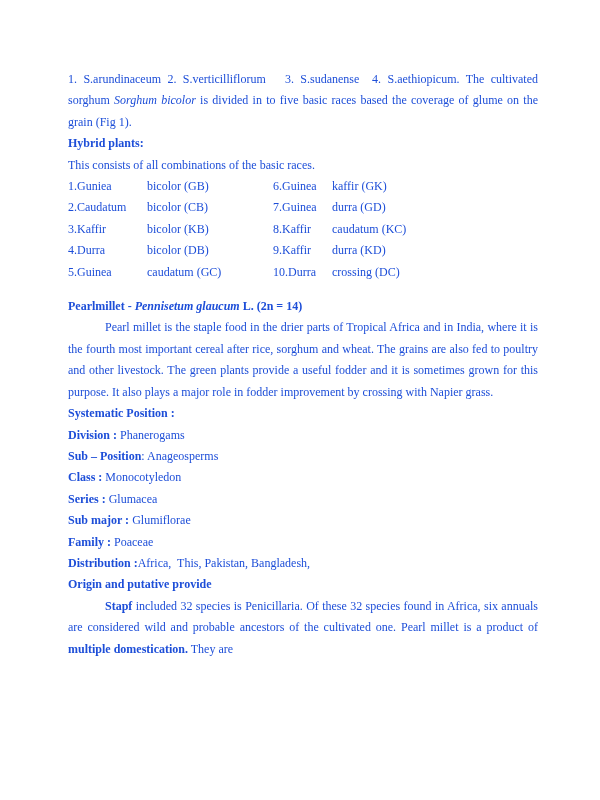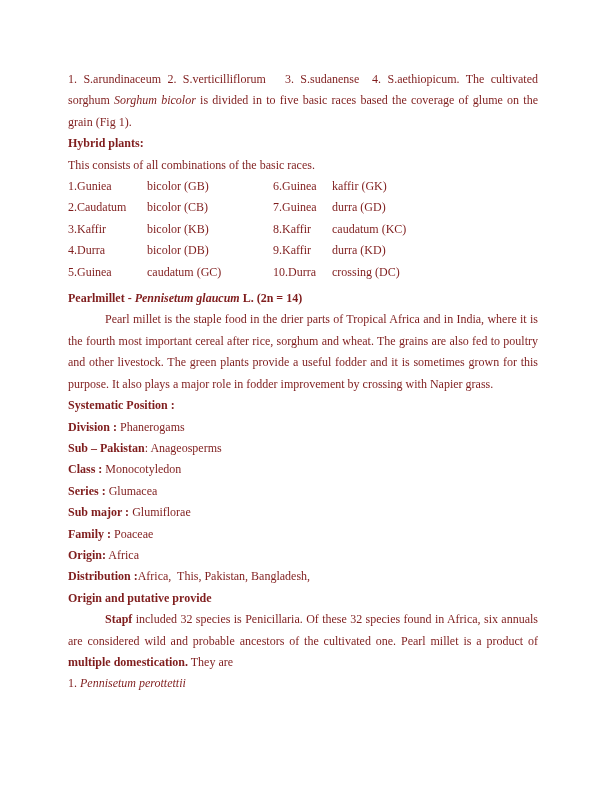--- a/index.html
+++ b/index.html
@@ -6,35 +6,35 @@
   .page {
     position: relative;
     width: 600px;
     height: 728px;
     background: #ffffff;
     box-sizing: border-box;
     padding: 69px 62px 0 68px;
     font-family: "Liberation Serif", "DejaVu Serif", serif;
     font-size: 12px;
     line-height: 21.4px;
-    color: #7f1d1d;
+    color: #1d4ed8;
     overflow: hidden;
   }
   .para-justify { text-align: justify; }
   .indent { text-indent: 37px; }
   .b { font-weight: bold; }
   .i { font-style: italic; }
   .line { white-space: normal; }
   .val { white-space: pre-wrap; }
   .races-table {
     display: grid;
     grid-template-columns: 79px 126px 59px auto;
     line-height: 21.4px;
   }
-  .pm-heading { margin-top: 5px; font-weight: bold; }
+  .pm-heading { margin-top: 13px; font-weight: bold; }
 </style>
 </head>
 <body>
 
 <div class="page">
 
   <div class="para-justify"><span>1. S.arundinaceum 2. S.verticilliflorum &nbsp;&nbsp;3. S.sudanense &nbsp;4. S.aethiopicum. The cultivated sorghum </span><span class="i">Sorghum bicolor</span><span> is divided in to five basic races based the coverage of glume on the grain (Fig 1).</span></div>
 
   <div class="line b">Hybrid plants:</div>
   <div class="line">This consists of all combinations of the basic races.</div>
@@ -62,27 +62,25 @@
     <div class="line">crossing (DC)</div>
   </div>
 
   <div class="line pm-heading"><span class="b">Pearlmillet - </span><span class="b i">Pennisetum glaucum</span><span class="b"> L. (2n = 14)</span></div>
 
   <div class="para-justify indent">Pearl millet is the staple food in the drier parts of Tropical Africa and in India, where it is the fourth most important cereal after rice, sorghum and wheat. The grains are also fed to poultry and other livestock. The green plants provide a useful fodder and it is sometimes grown for this purpose. It also plays a major role in fodder improvement by crossing with Napier grass.</div>
 
   <div class="line b">Systematic Position :</div>
 
   <div class="line"><span class="b">Division :</span><span class="val"> Phanerogams</span></div>
-  <div class="line"><span class="b">Sub – Pakistan</span><span class="val">: Anageosperms</span></div>
+  <div class="line"><span class="b">Sub – Position</span><span class="val">: Anageosperms</span></div>
   <div class="line"><span class="b">Class :</span><span class="val"> Monocotyledon</span></div>
   <div class="line"><span class="b">Series :</span><span class="val"> Glumacea</span></div>
   <div class="line"><span class="b">Sub major :</span><span class="val"> Glumiflorae</span></div>
   <div class="line"><span class="b">Family :</span><span class="val"> Poaceae</span></div>
-  <div class="line"><span class="b">Origin:</span><span class="val"> Africa</span></div>
   <div class="line"><span class="b">Distribution :</span><span class="val">Africa,  This, Pakistan, Bangladesh,</span></div>
 
   <div class="line b">Origin and putative provide</div>
 
   <div class="para-justify indent"><span class="b">Stapf</span><span> included 32 species is Penicillaria. Of these 32 species found in Africa, six annuals are considered wild and probable ancestors of the cultivated one. Pearl millet is a product of </span><span class="b">multiple domestication.</span><span> They are</span></div>
 
-  <div class="line"><span>1. </span><span class="i">Pennisetum perottettii</span></div>
 
 </div>
 
 </body></html>

